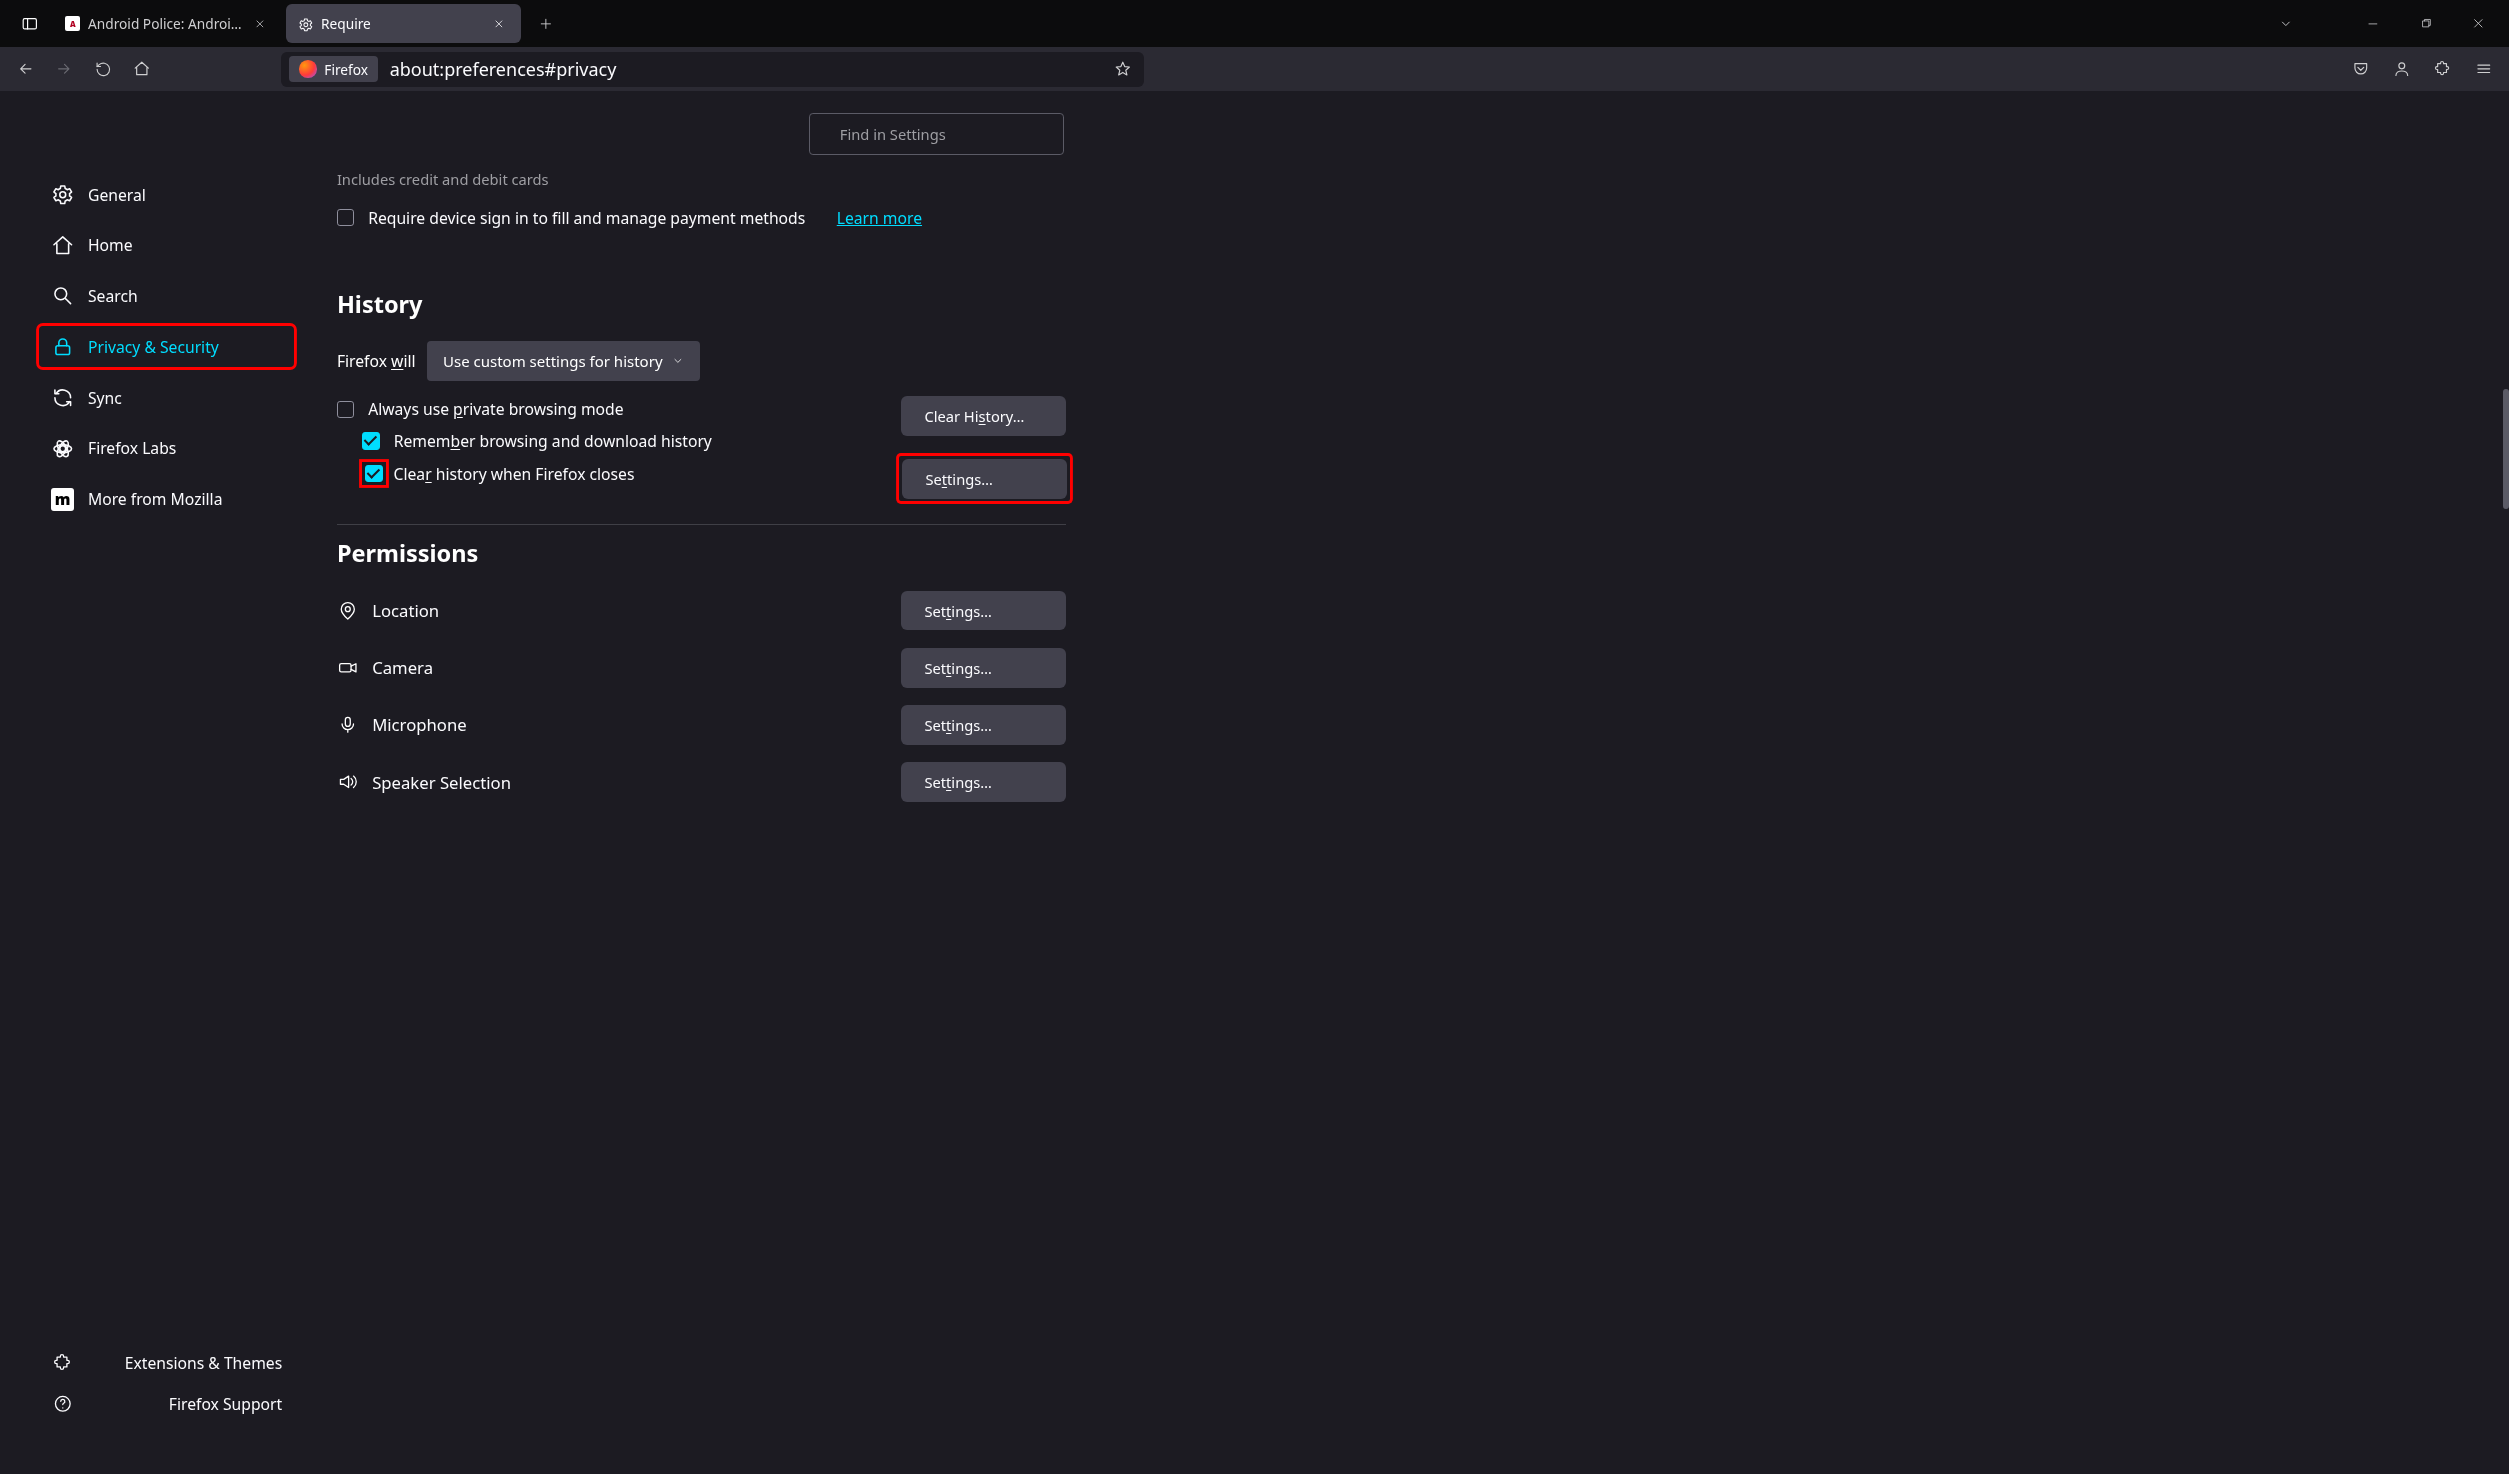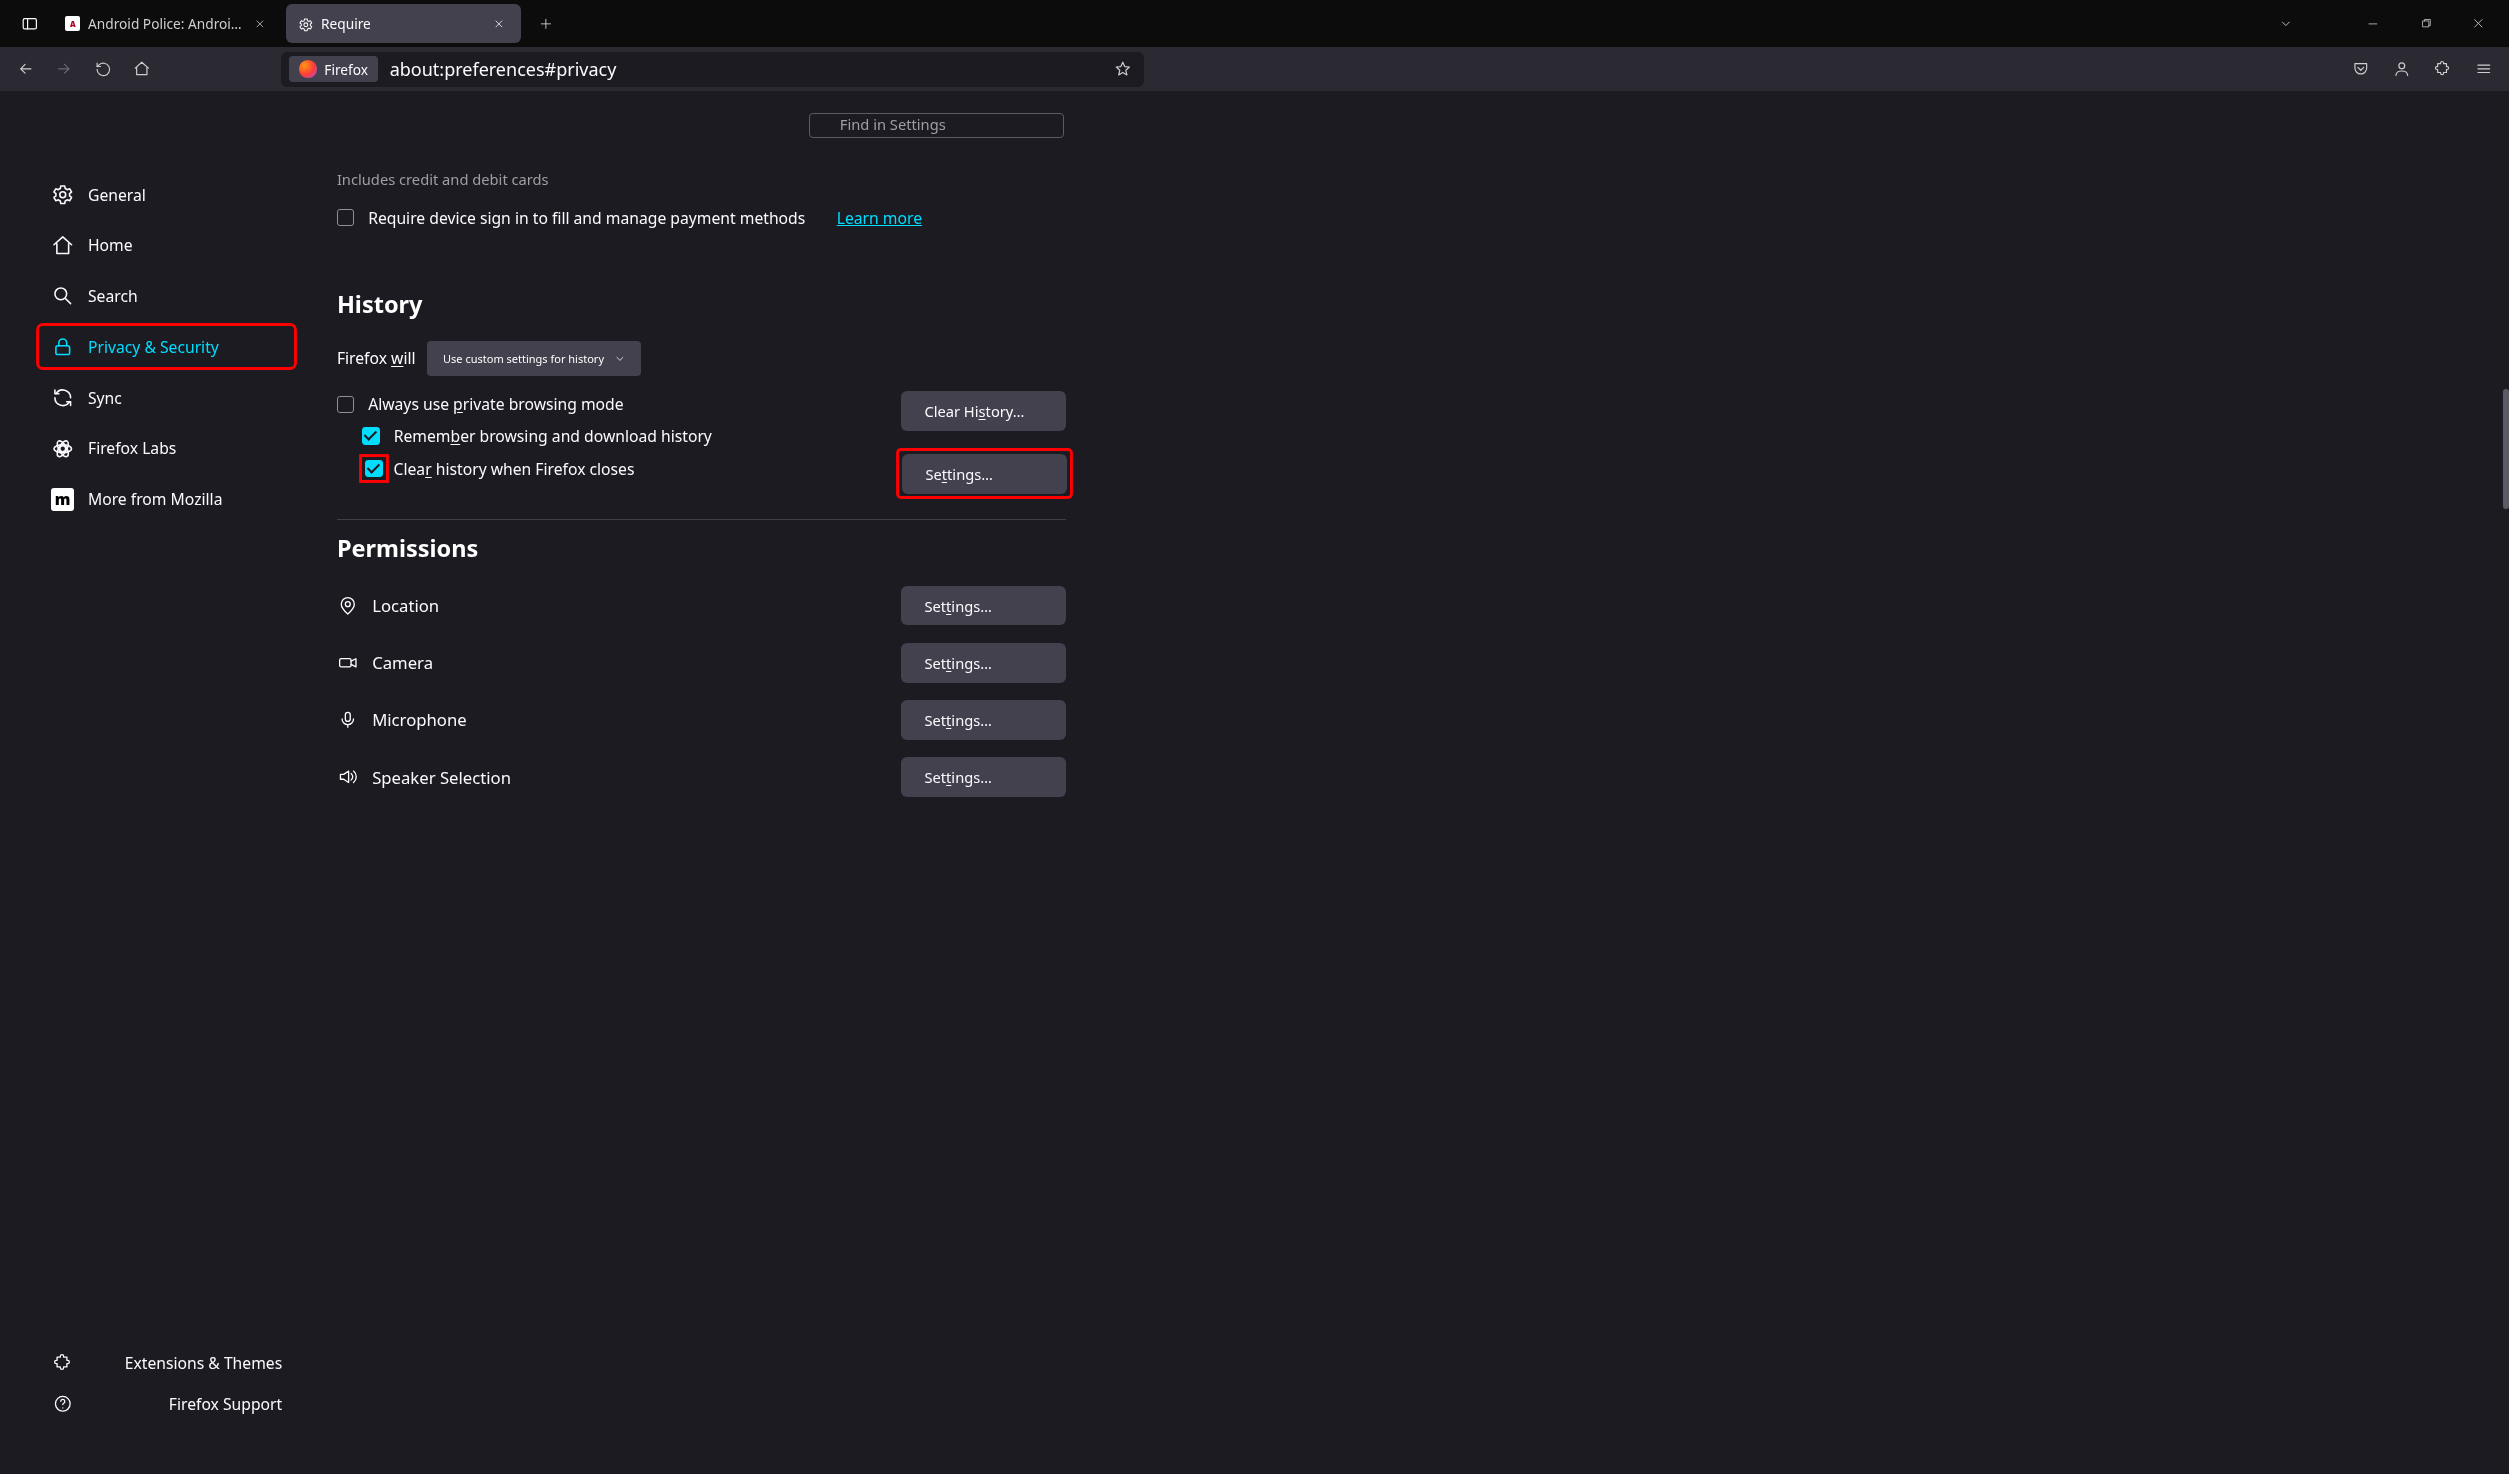--- a/index.html
+++ b/index.html
@@ -29,21 +29,21 @@
 .url-text { margin-left: 11.8px; font-size: 18px; color: #fbfbfe; }
 .url-spacer { flex: 1; }
 .star-btn { width: 27.4px; height: 27.4px; display: flex; align-items: center; justify-content: center; color: #cfcfd1; }
 .navbar-right { margin-left: auto; display: flex; gap: 5.9px; }
 
 
 .content { display: flex; height: calc(100% - 91px); position: relative; }
 
 
 .searchbox-wrap { position: absolute; top: 21.6px; left: 809px; width: 255px; }
-.searchbox { width: 100%; height: 25px; background: transparent; border: 1px solid #5b5b66; border-radius: 3.9px; display: flex; align-items: flex-start; padding: 0 20px; gap: 9.8px; color: #cfcfd1; }
+.searchbox { width: 100%; height: 42px; background: transparent; border: 1px solid #5b5b66; border-radius: 3.9px; display: flex; align-items: center; padding: 0 20px; gap: 9.8px; color: #cfcfd1; }
 .searchbox input { background: transparent; border: none; outline: none; color: #fbfbfe; font-size: 14.7px; flex: 1; }
 .searchbox input::placeholder { color: #9e9ea3; }
 
 
 .sidebar { width: 333px; flex-shrink: 0; padding: 83px 0 19.6px 0; display: flex; flex-direction: column; }
 .cat-list { padding: 0 39px; }
 .cat-item { display: flex; align-items: center; gap: 13.7px; height: 41px; padding: 0 11.8px; border-radius: 3.9px; font-size: 15.7px; color: #fbfbfe; margin-bottom: 9.8px; }
 .cat-item.selected { color: #00ddff; }
 .cat-item .cat-ico { width: 23.5px; height: 23.5px; flex-shrink: 0; display: flex; align-items: center; justify-content: center; }
 .red-box { box-shadow: 0 0 0 2.9px #ff0000; }
@@ -62,21 +62,21 @@
 .checkbox.checked::after { content: ""; position: absolute; left: 3.9px; top: 0; width: 4.9px; height: 9.8px; border: solid #1c1b22; border-width: 0 2.5px 2.5px 0; transform: rotate(45deg); }
 .cb-hl { padding: 2.9px; box-shadow: 0 0 0 2.9px #ff0000; }
 .cb-hl .checkbox { margin: 0; }
 
 .link { color: #00ddff; text-decoration: underline; }
 
 h2.section { font-size: 23.5px; font-weight: 700; margin: 49px 0 21.6px 0; }
 h2.section.first { margin-top: 59px; }
 
 .will-row { display: flex; align-items: center; gap: 11.8px; font-size: 15.7px; margin-bottom: 17.6px; }
-.select { background: #42414d; padding: 9.8px 15.7px; border-radius: 3.9px; display: flex; align-items: center; gap: 9.8px; font-size: 11px; }
+.select { background: #42414d; padding: 9.8px 15.7px; border-radius: 3.9px; display: flex; align-items: center; gap: 9.8px; font-size: 15px; }
 
 .option-set { position: relative; }
 .btn-right { position: absolute; right: 0; }
 .btn { background: #42414d; color: #fbfbfe; font-size: 14.7px; padding: 9.8px 23.5px; border-radius: 6px; display: inline-block; text-align: left; min-width: 165px; }
 .btn-hl { box-shadow: 0 0 0 2.9px #ff0000; padding: 2.9px; border-radius: 2px; position: absolute; right: -3.9px; }
 .btn-hl .btn { min-width: 165px; }
 
 hr.divider { border: none; border-top: 1px solid #3f3f46; margin: 39px 0 7.8px 0; }
 
 .perm-row { display: flex; align-items: center; gap: 13.7px; margin-top: 17.6px; }

